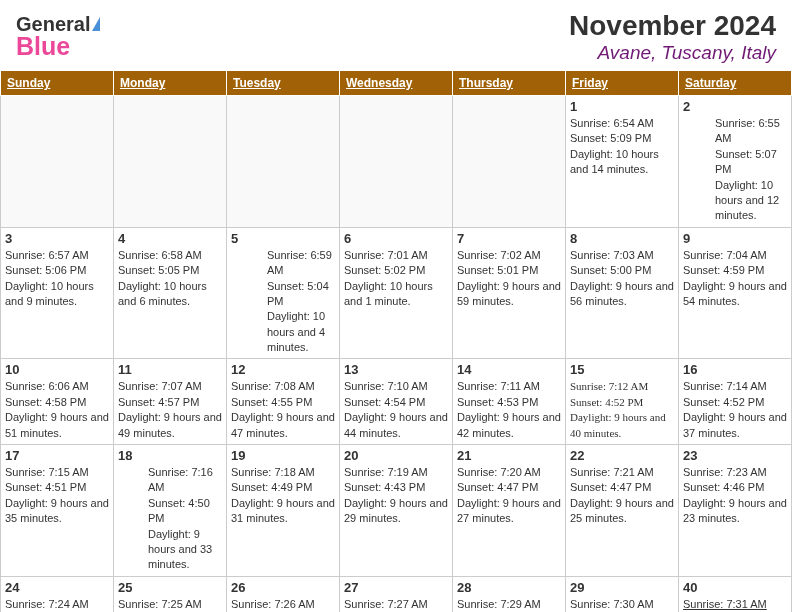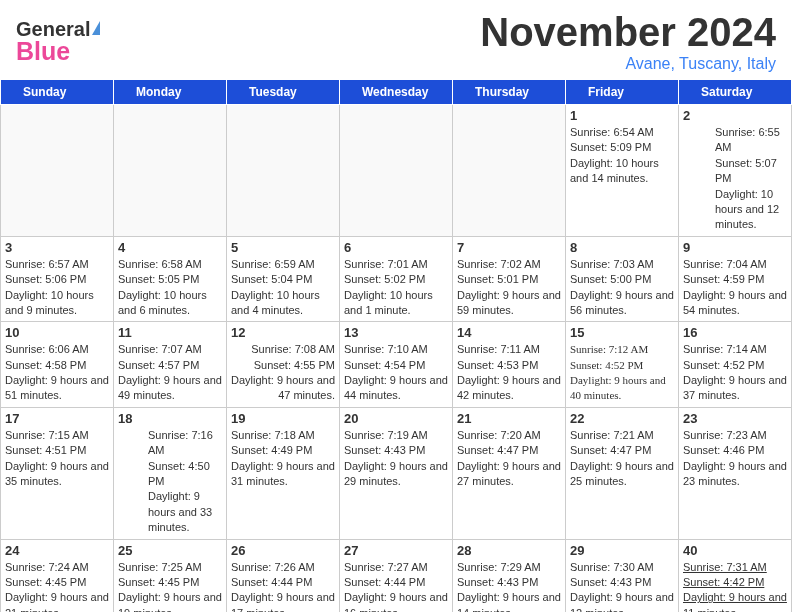--- a/index.html
+++ b/index.html
@@ -1,25 +1,25 @@
 <!DOCTYPE html>
 <html><head>
   <meta charset="utf-8">
   <style>
     * { margin: 0; padding: 0; box-sizing: border-box; }
     body { font-family: Arial, sans-serif; background: #fff; width: 792px; height: 612px; overflow: hidden; }
     
     .header { display: flex; align-items: center; justify-content: space-between; padding: 10px 16px 6px 16px; }
     
     .title-block { text-align: right; }
-    .month-title { font-size: 40px; font-weight: bold; color: #333; }
-    .location { font-size: 16px; color: #3b82f6; }
+    .month-title { font-size: 28px; font-weight: bold; color: #333; }
+    .location { font-size: 19px; color: #701a75; font-style: italic; }
     
     .calendar { width: 100%; border-collapse: collapse; margin: 0 0 0 0; }
-    .calendar th { background: #1d4ed8; color: white; text-align: left; padding: 5px 22px; font-size: 12px; border: 1px solid #fff; }
+    .calendar th { background: #a16207; color: white; text-align: left; padding: 5px 6px; font-size: 12px; border: 1px solid #fff; text-decoration: underline; }
     .calendar td { border: 1px solid #ccc; vertical-align: top; padding: 3px 4px; font-size: 10px; height: 80px; width: 113px; background: #fff; }
     .calendar td.empty { background: #f9f9f9; }
     
     .day-num { font-size: 13px; font-weight: bold; color: #333; display: block; margin-bottom: 2px; }
     .day-info { font-size: 11px; color: #333; line-height: 1.4; }
     
     .logo-area { display: flex; align-items: center; gap: 2px; }
   </style>
 </head>
 <body>
@@ -81,21 +81,21 @@
 Daylight: 10 hours and 9 minutes.</div>
           </td>
           <td>
             <span class="day-num">4</span>
             <div class="day-info" style="white-space: pre-line;">Sunrise: 6:58 AM
 Sunset: 5:05 PM
 Daylight: 10 hours and 6 minutes.</div>
           </td>
           <td>
             <span class="day-num">5</span>
-            <div class="day-info" style="white-space: pre-line;">Sunrise: 6:59 AM
+            <div class="day-info" style="white-space: pre-line; margin-left: 36px;">Sunrise: 6:59 AM
 Sunset: 5:04 PM
 Daylight: 10 hours and 4 minutes.</div>
           </td>
           <td>
             <span class="day-num">6</span>
             <div class="day-info" style="white-space: pre-line;">Sunrise: 7:01 AM
 Sunset: 5:02 PM
 Daylight: 10 hours and 1 minute.</div>
           </td>
           <td>
@@ -125,21 +125,21 @@
 Daylight: 9 hours and 51 minutes.</div>
           </td>
           <td>
             <span class="day-num">11</span>
             <div class="day-info" style="white-space: pre-line;">Sunrise: 7:07 AM
 Sunset: 4:57 PM
 Daylight: 9 hours and 49 minutes.</div>
           </td>
           <td>
             <span class="day-num">12</span>
-            <div class="day-info" style="white-space: pre-line; text-align: right;">Sunrise: 7:08 AM
+            <div class="day-info" style="white-space: pre-line;">Sunrise: 7:08 AM
 Sunset: 4:55 PM
 Daylight: 9 hours and 47 minutes.</div>
           </td>
           <td>
             <span class="day-num">13</span>
             <div class="day-info" style="white-space: pre-line;">Sunrise: 7:10 AM
 Sunset: 4:54 PM
 Daylight: 9 hours and 44 minutes.</div>
           </td>
           <td>

